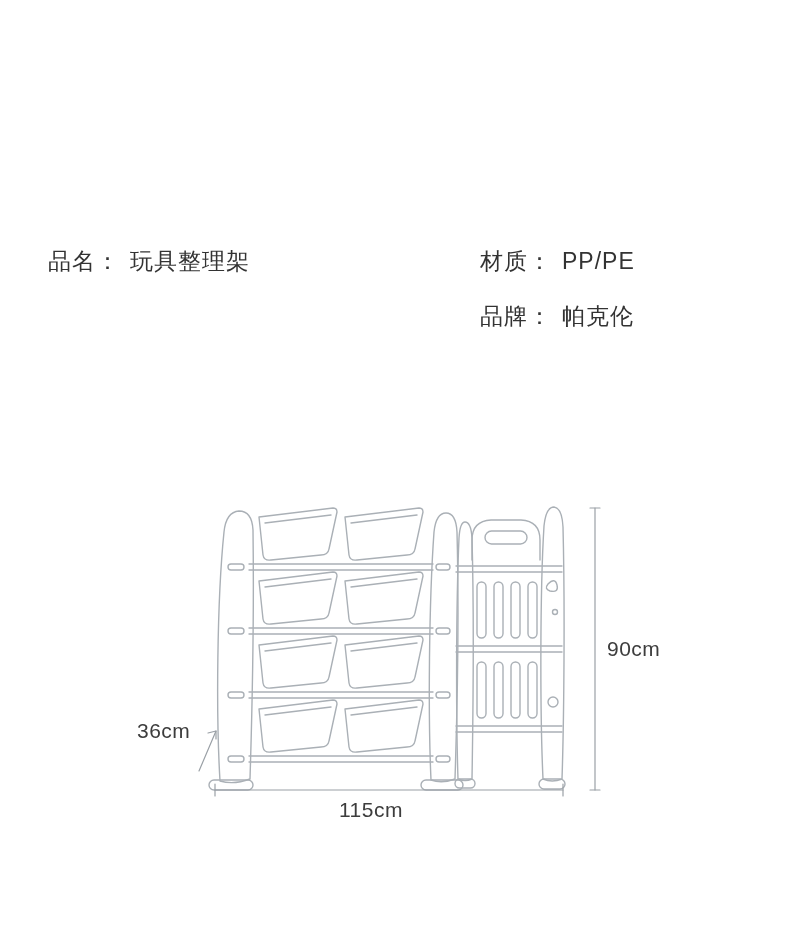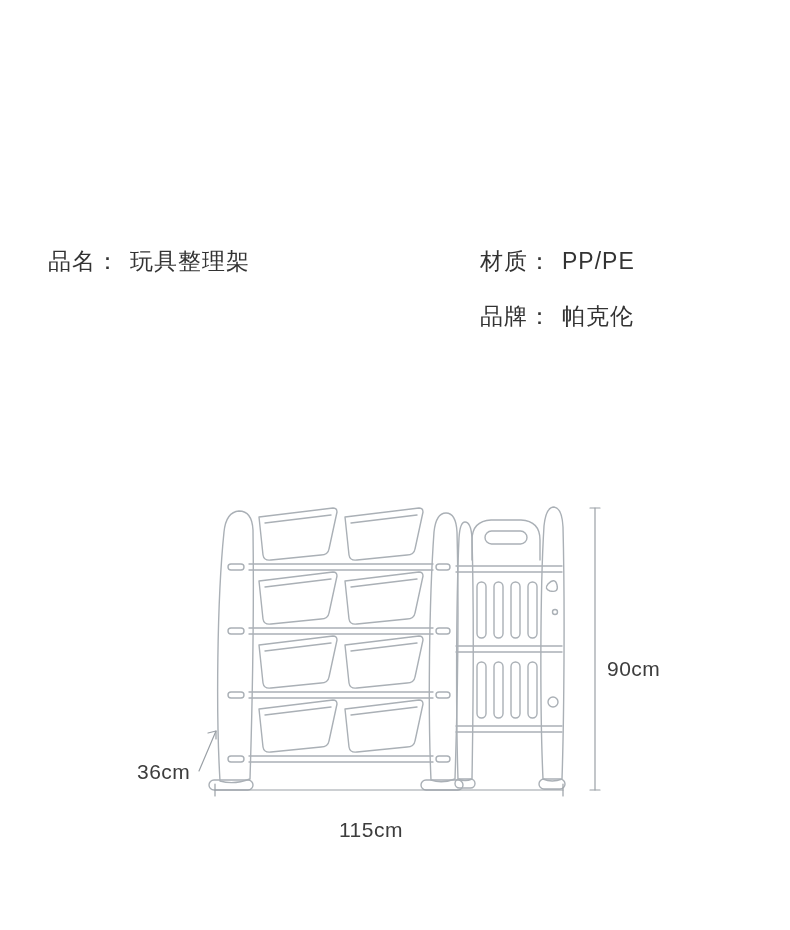--- a/index.html
+++ b/index.html
@@ -42,24 +42,23 @@
     top: 480px;
     width: 540px;
     height: 370px;
   }
   .diagram svg { position: absolute; left: 0; top: 0; }
   .dim-label {
     position: absolute;
     font-size: 21px;
     color: #3d3d3d;
     letter-spacing: 0.5px;
-    margin-top: 20px;
   }
   .dim-height { left: 482px; top: 157px; }
-  .dim-depth  { left: 12px;  top: 260px; }
+  .dim-depth  { left: 12px;  top: 239px; }
   .dim-width  { left: 214px; top: 318px; width: 100px; text-align: left; }
 </style>
 </head>
 <body>
 
 <div class="page">
 
 
   <div class="spec spec-material">
     <span class="label">材质：</span><span class="value">PP/PE</span>

